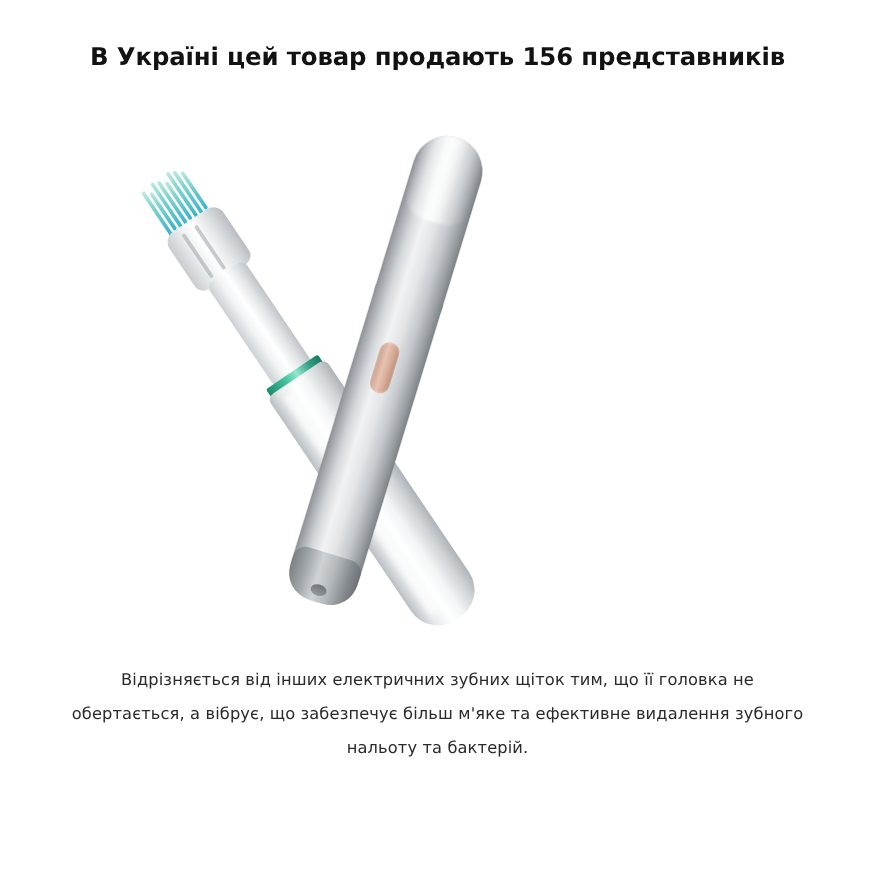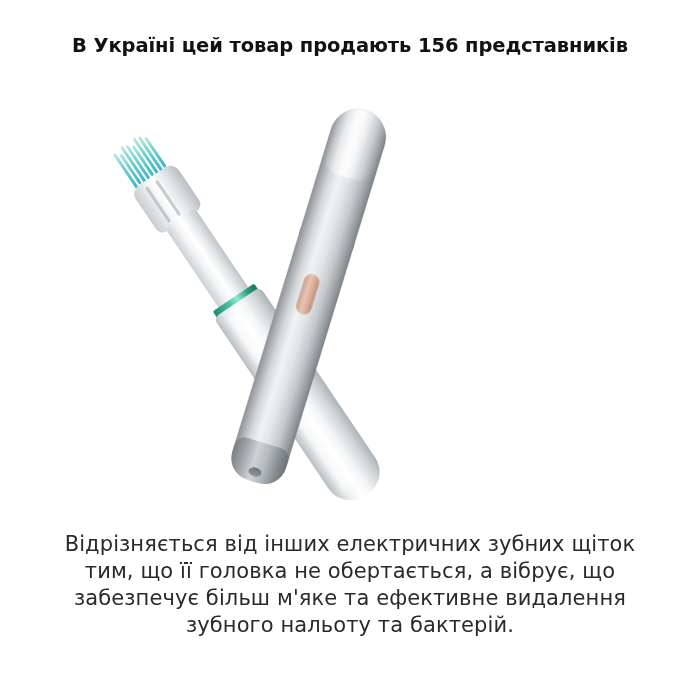--- a/index.html
+++ b/index.html
@@ -229,21 +229,21 @@
     filter: blur(2px);
   }
 
   
   .caption {
     position: absolute;
     left: 50px;
     top: 531px;
     width: 600px;
     text-align: center;
-    font-size: 21px;
+    font-size: 13px;
     line-height: 27px;
     color: #2a2a2a;
     letter-spacing: 0.1px;
   }
 </style>
 </head>
 <body>
 
 <div class="page">
 

